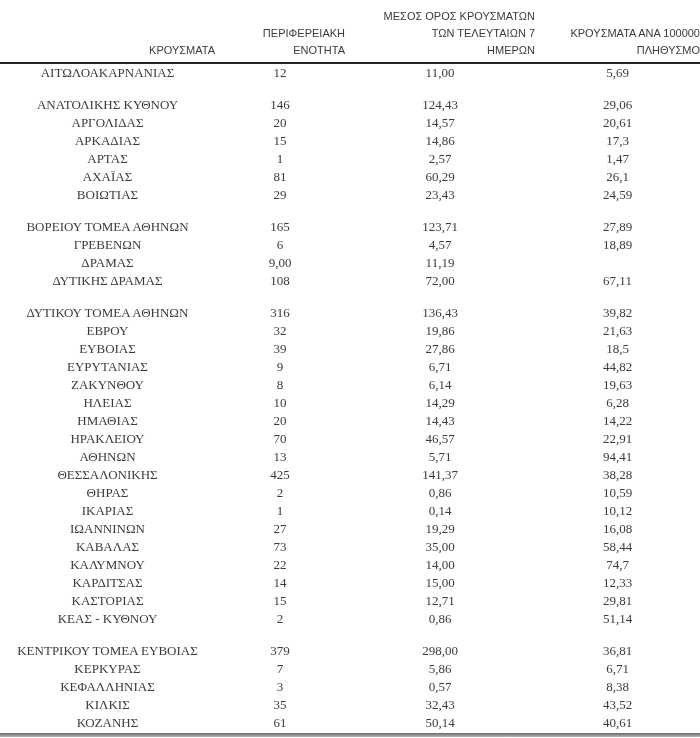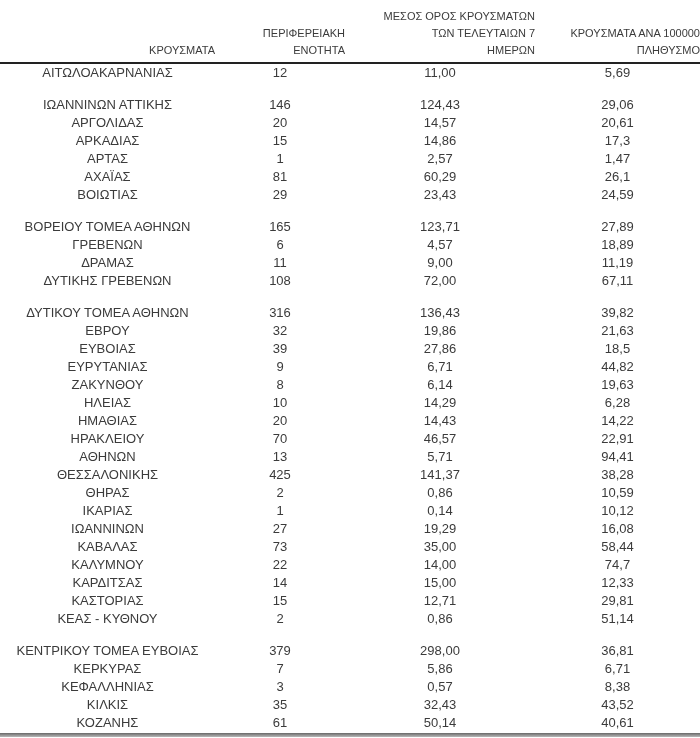--- a/index.html
+++ b/index.html
@@ -29,20 +29,21 @@
   .hcell {
     text-align: right;
     font-size: 11px;
     line-height: 17px;
     padding-bottom: 3px;
     white-space: pre-line;
   }
   .row {
     height: 18px;
     align-items: center;
+    font-family: Liberation Serif, serif;
   }
   .cell {
     text-align: center;
     font-size: 13px;
     line-height: 18px;
     white-space: nowrap;
   }
   .spacer {
     height: 14px;
   }
@@ -67,21 +68,21 @@
   </div>
   <div id="tbody">
       <div class="row grid-cols">
         <div class="cell">ΑΙΤΩΛΟΑΚΑΡΝΑΝΙΑΣ</div>
         <div class="cell">12</div>
         <div class="cell">11,00</div>
         <div class="cell">5,69</div>
       </div>
       <div class="spacer"></div>
       <div class="row grid-cols">
-        <div class="cell">ΙΩΑΝΝΙΝΩΝ ΑΤΤΙΚΗΣ</div>
+        <div class="cell">ΑΝΑΤΟΛΙΚΗΣ ΚΥΘΝΟΥ</div>
         <div class="cell">146</div>
         <div class="cell">124,43</div>
         <div class="cell">29,06</div>
       </div>
       <div class="row grid-cols">
         <div class="cell">ΑΡΓΟΛΙΔΑΣ</div>
         <div class="cell">20</div>
         <div class="cell">14,57</div>
         <div class="cell">20,61</div>
       </div>
@@ -117,26 +118,25 @@
         <div class="cell">27,89</div>
       </div>
       <div class="row grid-cols">
         <div class="cell">ΓΡΕΒΕΝΩΝ</div>
         <div class="cell">6</div>
         <div class="cell">4,57</div>
         <div class="cell">18,89</div>
       </div>
       <div class="row grid-cols">
         <div class="cell">ΔΡΑΜΑΣ</div>
-        <div class="cell">11</div>
         <div class="cell">9,00</div>
         <div class="cell">11,19</div>
       </div>
       <div class="row grid-cols">
-        <div class="cell">ΔΥΤΙΚΗΣ ΓΡΕΒΕΝΩΝ</div>
+        <div class="cell">ΔΥΤΙΚΗΣ ΔΡΑΜΑΣ</div>
         <div class="cell">108</div>
         <div class="cell">72,00</div>
         <div class="cell">67,11</div>
       </div>
       <div class="spacer"></div>
       <div class="row grid-cols">
         <div class="cell">ΔΥΤΙΚΟΥ ΤΟΜΕΑ ΑΘΗΝΩΝ</div>
         <div class="cell">316</div>
         <div class="cell">136,43</div>
         <div class="cell">39,82</div>

